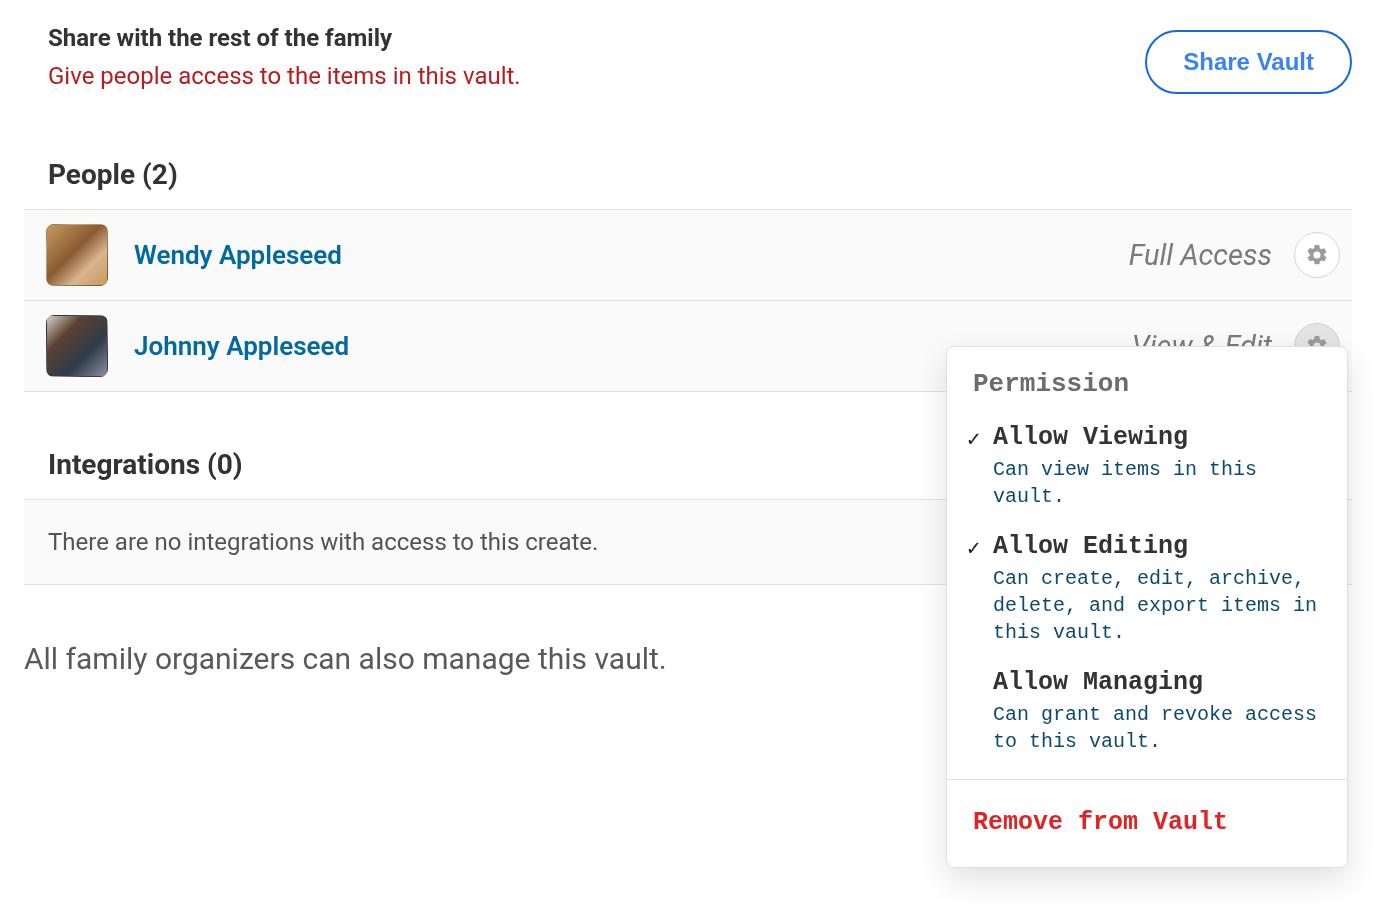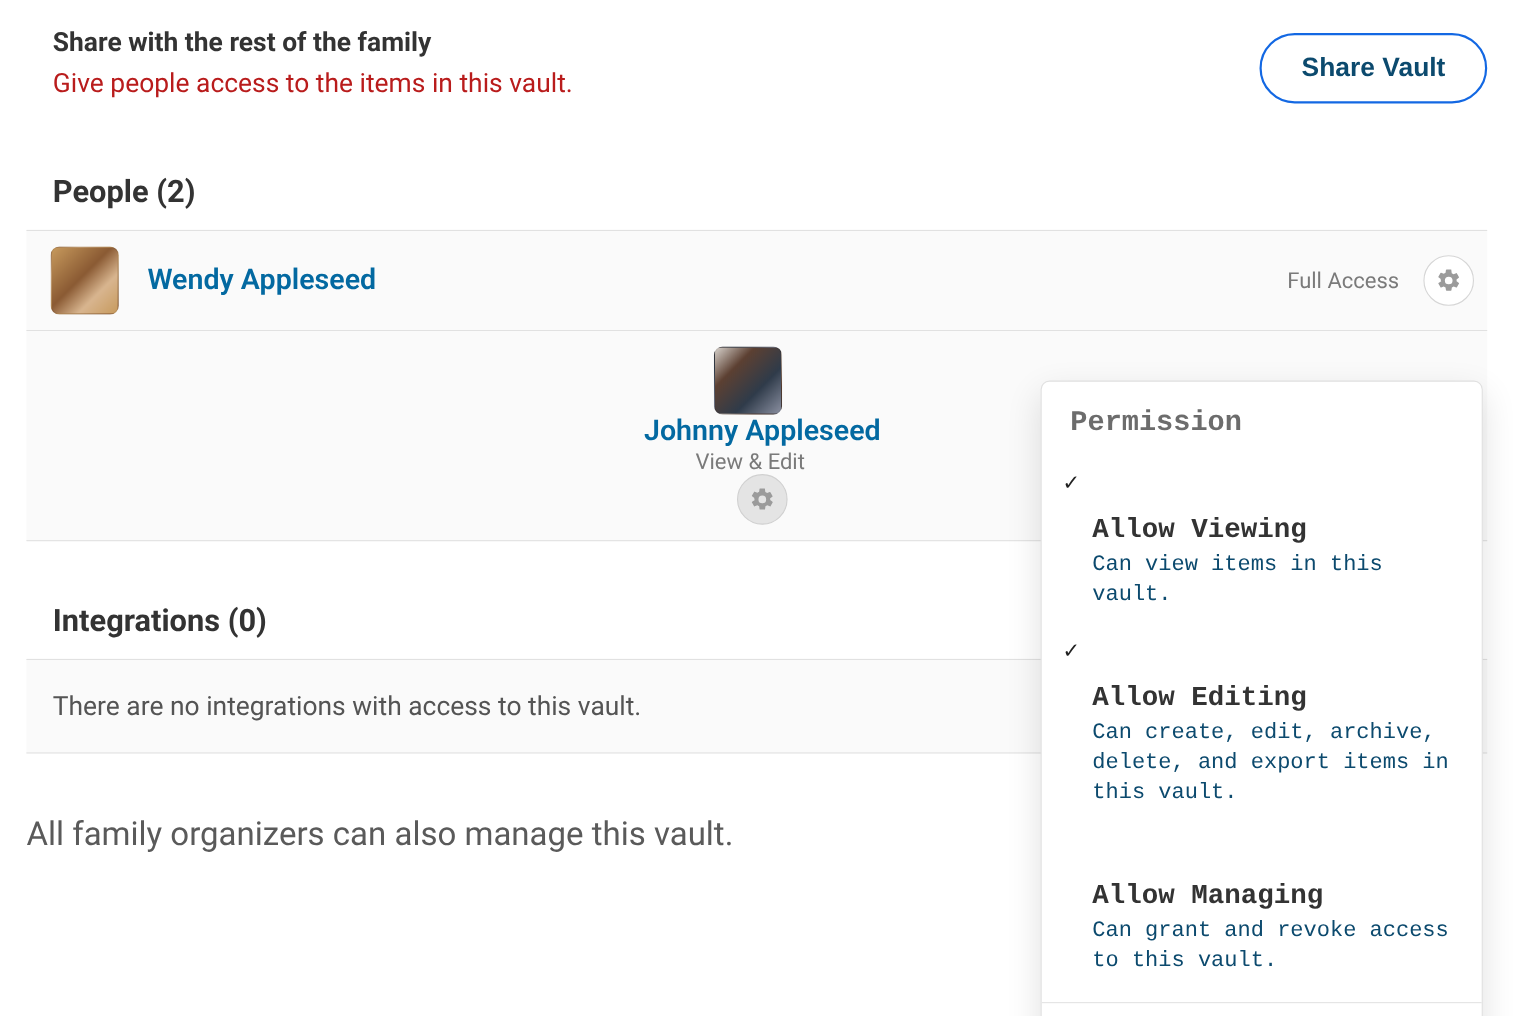--- a/index.html
+++ b/index.html
@@ -25,21 +25,21 @@
     color: #333333;
     margin-bottom: 10px;
   }
   .header-text p {
     font-size: 24px;
     color: #b91c1c;
   }
   .share-btn {
     border: 2px solid #1368e3;
     background: #ffffff;
-    color: #0c4a6e;
+    color: #3b82f6;
     font-size: 24px;
     font-weight: 700;
     padding: 16px 36px;
     border-radius: 999px;
     cursor: pointer;
     margin-top: 6px;
   }
   .section-title {
     font-size: 28px;
     font-weight: 700;
@@ -52,41 +52,41 @@
   .person-row {
     display: flex;
     align-items: center;
     border-bottom: 1px solid #e1e1e1;
     padding: 14px 12px 14px 22px;
     background: #fafafa;
     position: relative;
   }
   .person-row.active {
     background: #fafafa;
-    flex-direction: column;
   }
   .avatar {
     width: 62px;
     height: 62px;
     border-radius: 8px;
     flex: 0 0 62px;
     margin-right: 26px;
     border: 1px solid rgba(0,0,0,0.08);
   }
   .person-name {
     font-size: 26px;
     font-weight: 600;
     color: #0369a1;
     flex: 1 1 auto;
     cursor: pointer;
   }
   .access-level {
-    font-size: 20px;
+    font-size: 29px;
     color: #7a7a7a;
     margin-right: 22px;
+    font-style: italic;
   }
   .gear-btn {
     width: 46px;
     height: 46px;
     border-radius: 50%;
     border: 1px solid #d6d6d6;
     background: #ffffff;
     cursor: pointer;
     display: flex;
     align-items: center;
@@ -142,21 +142,20 @@
   }
   .perm-body {
     flex: 1 1 auto;
     padding-left: 2px;
   }
   .perm-name {
     font-size: 25px;
     font-weight: 600;
     color: #333333;
     margin-bottom: 4px;
-    margin-top: 44px;
   }
   .perm-desc {
     font-size: 20px;
     color: #0c4a6e;
     line-height: 1.35;
   }
   .popup-divider {
     height: 1px;
     background: #e3e3e3;
     margin-top: 14px;
@@ -212,21 +211,21 @@
           <span>
             <svg viewBox="0 0 24 24" fill="currentColor">
                 <path d="M19.14 12.94a7.49 7.49 0 0 0 .05-.94 7.49 7.49 0 0 0-.05-.94l2.03-1.58a.5.5 0 0 0 .12-.64l-1.92-3.32a.5.5 0 0 0-.6-.22l-2.39.96a7.03 7.03 0 0 0-1.62-.94l-.36-2.54A.5.5 0 0 0 14 2h-4a.5.5 0 0 0-.5.42l-.36 2.54c-.58.24-1.12.55-1.62.94l-2.39-.96a.5.5 0 0 0-.6.22L2.61 8.48a.5.5 0 0 0 .12.64l2.03 1.58c-.03.31-.05.63-.05.94s.2.63.5.94L2.73 14.16a.5.5 0 0 0-.12.64l1.92 3.32c.13.22.39.31.6.22l2.39-.96c.5.39 1.04.7 1.62.94l.36 2.54c.4.24.25.42.5.42h4c.25 0 .46-.18.5-.42l.36-2.54c.58-.24 1.12-.55 1.62-.94l2.39.96c.23.09.48 0 .6-.22l1.92-3.32a.5.5 0 0 0-.12-.64l-2.03-1.58zM12 15.5A3.5 3.5 0 1 1 12 8.5a3.5 3.5 0 0 1 0 7z"></path>
               </svg>
           </span>
         </button>
       </div>
     </div>
 
     <h2 class="section-title">Integrations (0)</h2>
-    <div class="integrations-empty">There are no integrations with access to this vault.</div>
+    <div class="integrations-empty">There are no integrations with access to this create.</div>
 
     <p class="footer-note">All family organizers can also manage this vault.</p>
 
     <div class="popup" style="right:4px; top:244px;font-family:Liberation Mono, monospace;">
       <div class="popup-title">Permission</div>
 
       <div class="perm-item">
         <div class="perm-check">✓</div>
         <div class="perm-body">
           <div class="perm-name">Allow Viewing</div>

